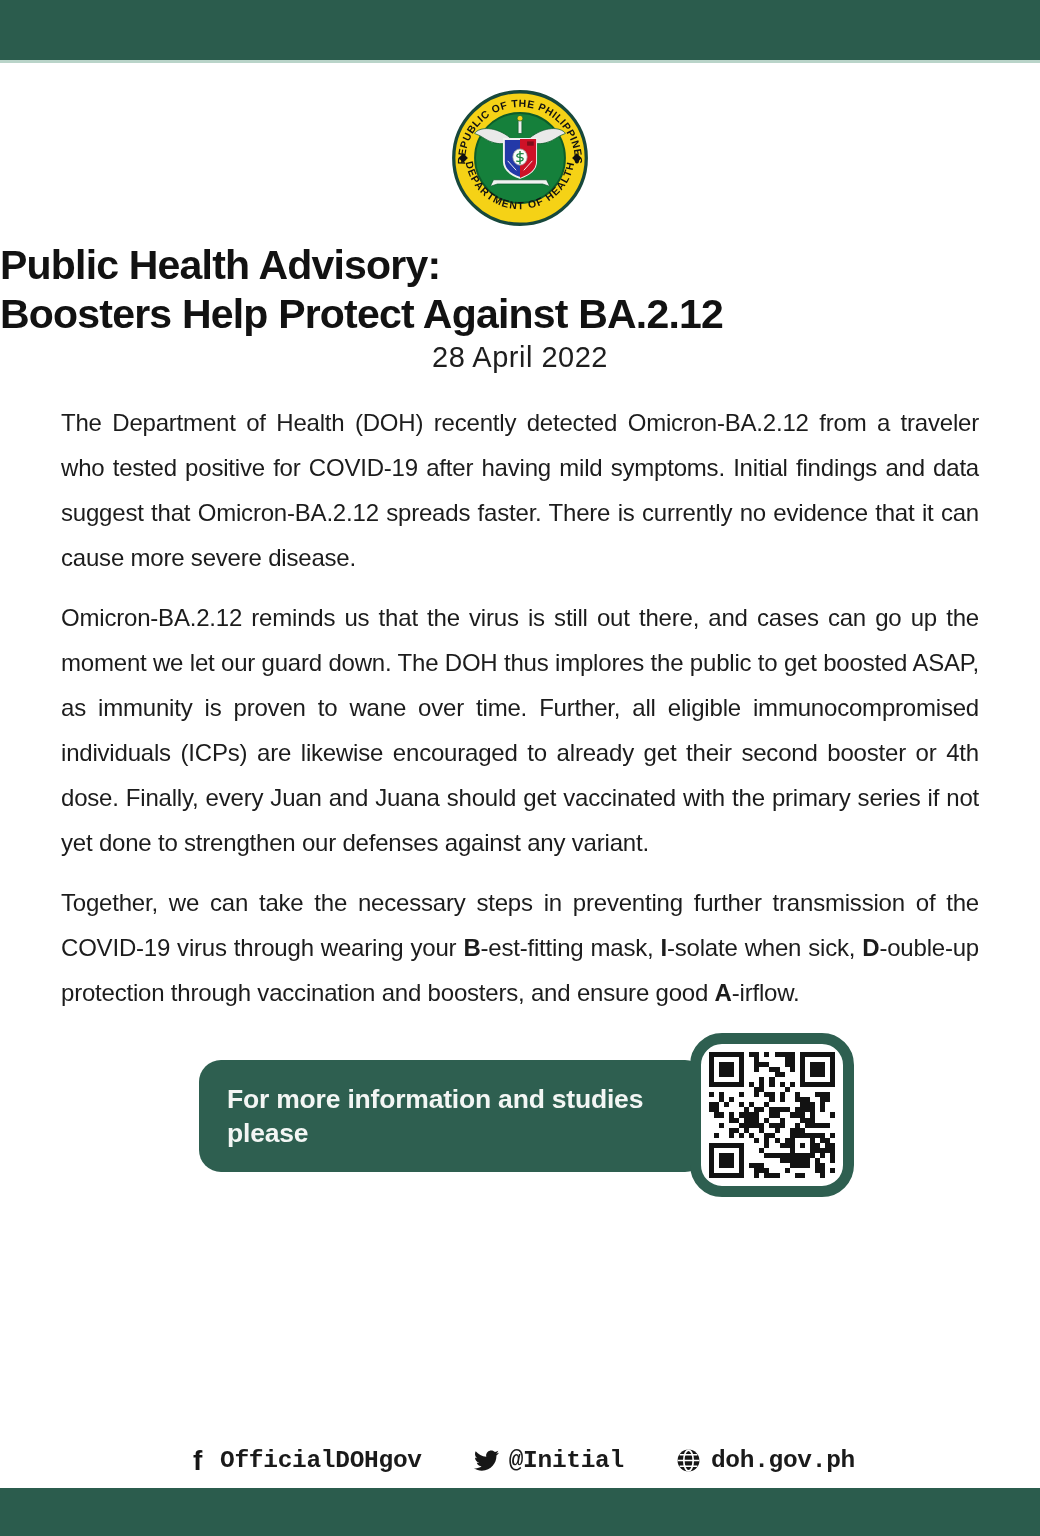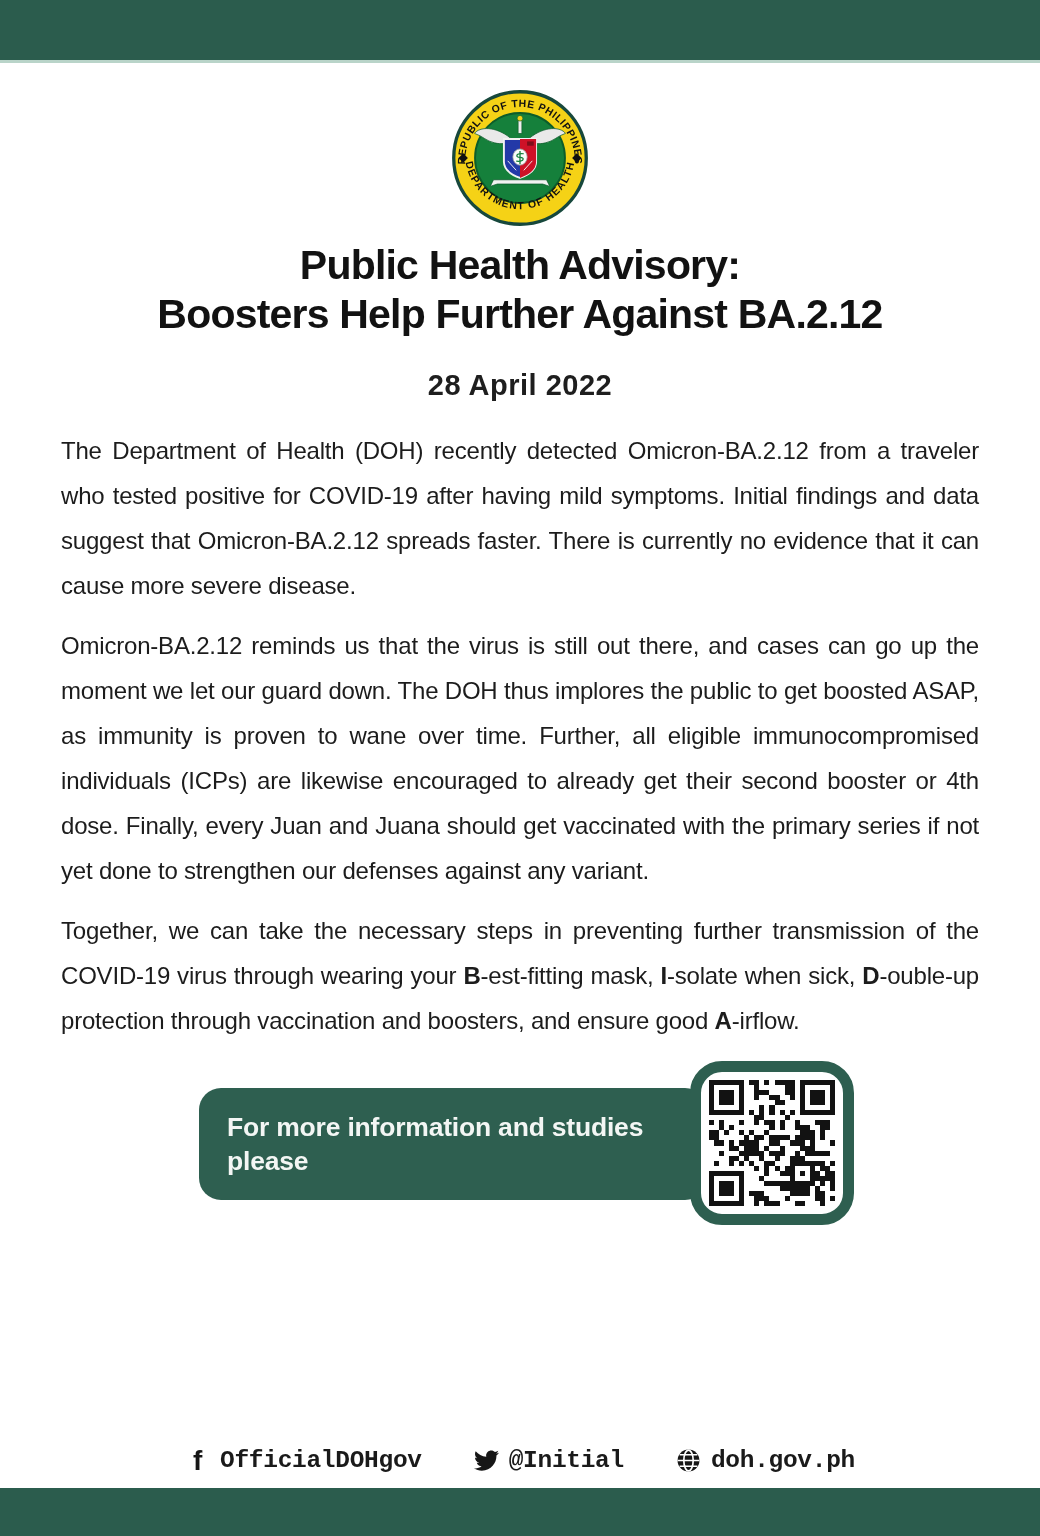--- a/index.html
+++ b/index.html
@@ -8,22 +8,22 @@
   .page { width:1040px; height:1536px; display:flex; flex-direction:column; background:#fff; }
 
   .top-bar { height:63px; background:#2b5c4d; border-bottom:3px solid #b9d4c9; flex:0 0 auto; }
   .bottom-bar { height:48px; background:#2b5c4d; flex:0 0 auto; }
 
   .content { flex:1 1 auto; overflow:hidden; display:flex; flex-direction:column; }
 
   .logo-wrap { margin-top:24px; display:flex; justify-content:center; }
   .logo-wrap svg { width:142px; height:142px; }
 
-  .title { margin-top:12px; text-align:center; font-weight:bold; font-size:41px; line-height:49px; letter-spacing:-0.8px; color:#121212; }
-  .date { margin-top:30px; text-align:center; font-size:29px; color:#1e1e1e; letter-spacing:0.5px;font-weight:bold; }
+  .title { margin-top:12px; text-align:left; font-weight:bold; font-size:41px; line-height:49px; letter-spacing:-0.8px; color:#121212; }
+  .date { margin-top:2px; text-align:center; font-size:29px; color:#1e1e1e; letter-spacing:0.5px; }
 
   .body-text { margin:26px 61px 0 61px; }
   .body-text p { font-size:24px; line-height:45px; letter-spacing:-0.2px; text-align:justify; text-justify:inter-word; margin-bottom:15px; color:#1c1c1c; }
   .body-text p:last-child { margin-bottom:8px; }
   .body-text .b { font-weight:bold; }
 
   .qr-row { position:relative; margin-top:10px; height:178px; flex:0 0 auto;padding-left:24px; }
   .qr-box { position:absolute; left:199px; top:27px; width:508px; height:112px; background:#2e5f50; border-radius:22px; padding:22px 26px 0 28px; }
   .qr-box-label { color:#f3f6f4; font-weight:bold; font-size:26.5px; line-height:34px; letter-spacing:-0.2px; }
   .qr-frame { position:absolute; left:690px; top:0; width:164px; height:164px; background:#ffffff; border:11px solid #2e5f50; border-radius:32px; display:flex; align-items:center; justify-content:center; }
@@ -76,21 +76,21 @@
         <ellipse cx="0" cy="-1" rx="7.6" ry="8.6" fill="#fbfbfb" stroke="#9a9a9a" stroke-width="0.8"></ellipse>
         <path d="M0,-7.5 L0,6.5" stroke="#15803b" stroke-width="1.4"></path>
         <path d="M4,-4.5 C-5,-5.5 -5,-0.7 0,-0.7 C5,-0.7 5,4.3 -4,3.3" stroke="#15803b" stroke-width="1.3" fill="none"></path>
 
         <path d="M-28,23 L28,23 L31.5,30 L24,27.5 L-24,27.5 L-31.5,30 Z" fill="#f2f2f2" stroke="#0c5c2a" stroke-width="0.8"></path>
       </svg>
     </div>
 
     <div class="title">
       <div>Public Health Advisory:</div>
-      <div>Boosters Help Further Against BA.2.12</div>
+      <div>Boosters Help Protect Against BA.2.12</div>
     </div>
 
     <div class="date">28 April  2022</div>
 
     <div class="body-text">
       <p>The Department of Health (DOH) recently detected Omicron-BA.2.12 from a traveler who tested positive for COVID-19 after having mild symptoms. Initial findings and data suggest that Omicron-BA.2.12 spreads faster. There is currently no evidence that it can cause more severe disease.</p>
       <p>Omicron-BA.2.12 reminds us that the virus is still out there, and cases can go up the moment we let our guard down. The DOH thus implores the public to get boosted ASAP, as immunity is proven to wane over time. Further, all eligible immunocompromised individuals (ICPs) are likewise encouraged to already get their second booster or 4th dose. Finally, every Juan and Juana should get vaccinated with the primary series if not yet done to strengthen our defenses against any variant.</p>
       <p><span>Together, we can take the necessary steps in preventing further transmission of the COVID-19 virus through wearing your </span><span class="b">B</span><span>-est-fitting mask, </span><span class="b">I</span><span>-solate when sick, </span><span class="b">D</span><span>-ouble-up protection through vaccination and boosters, and ensure good </span><span class="b">A</span><span>-irflow.</span></p>
     </div>
 

